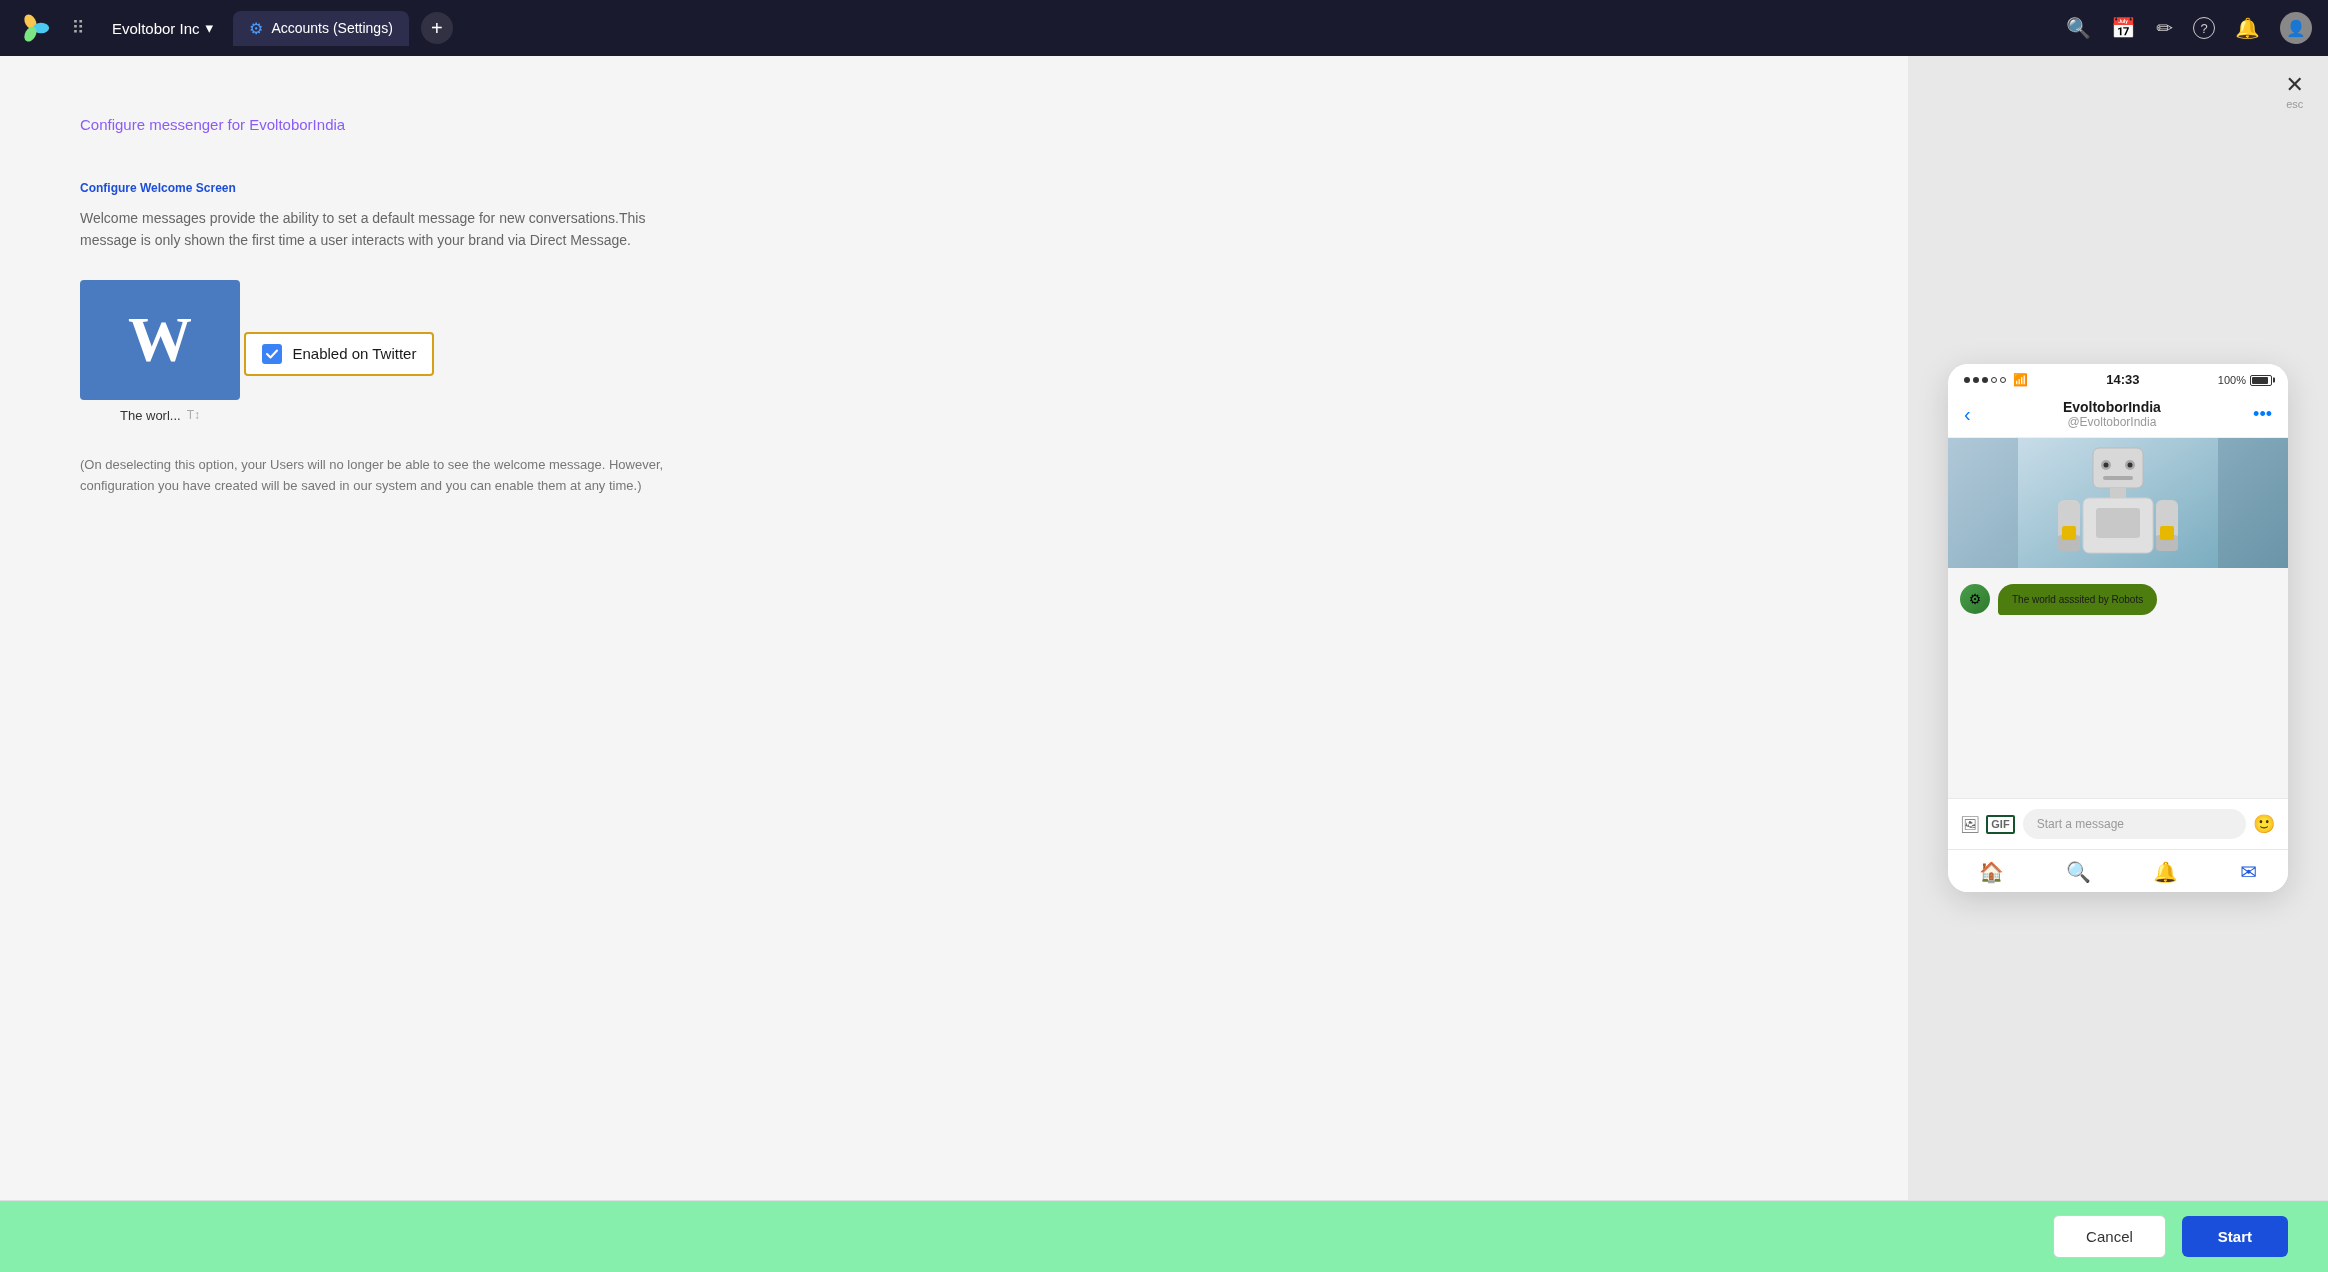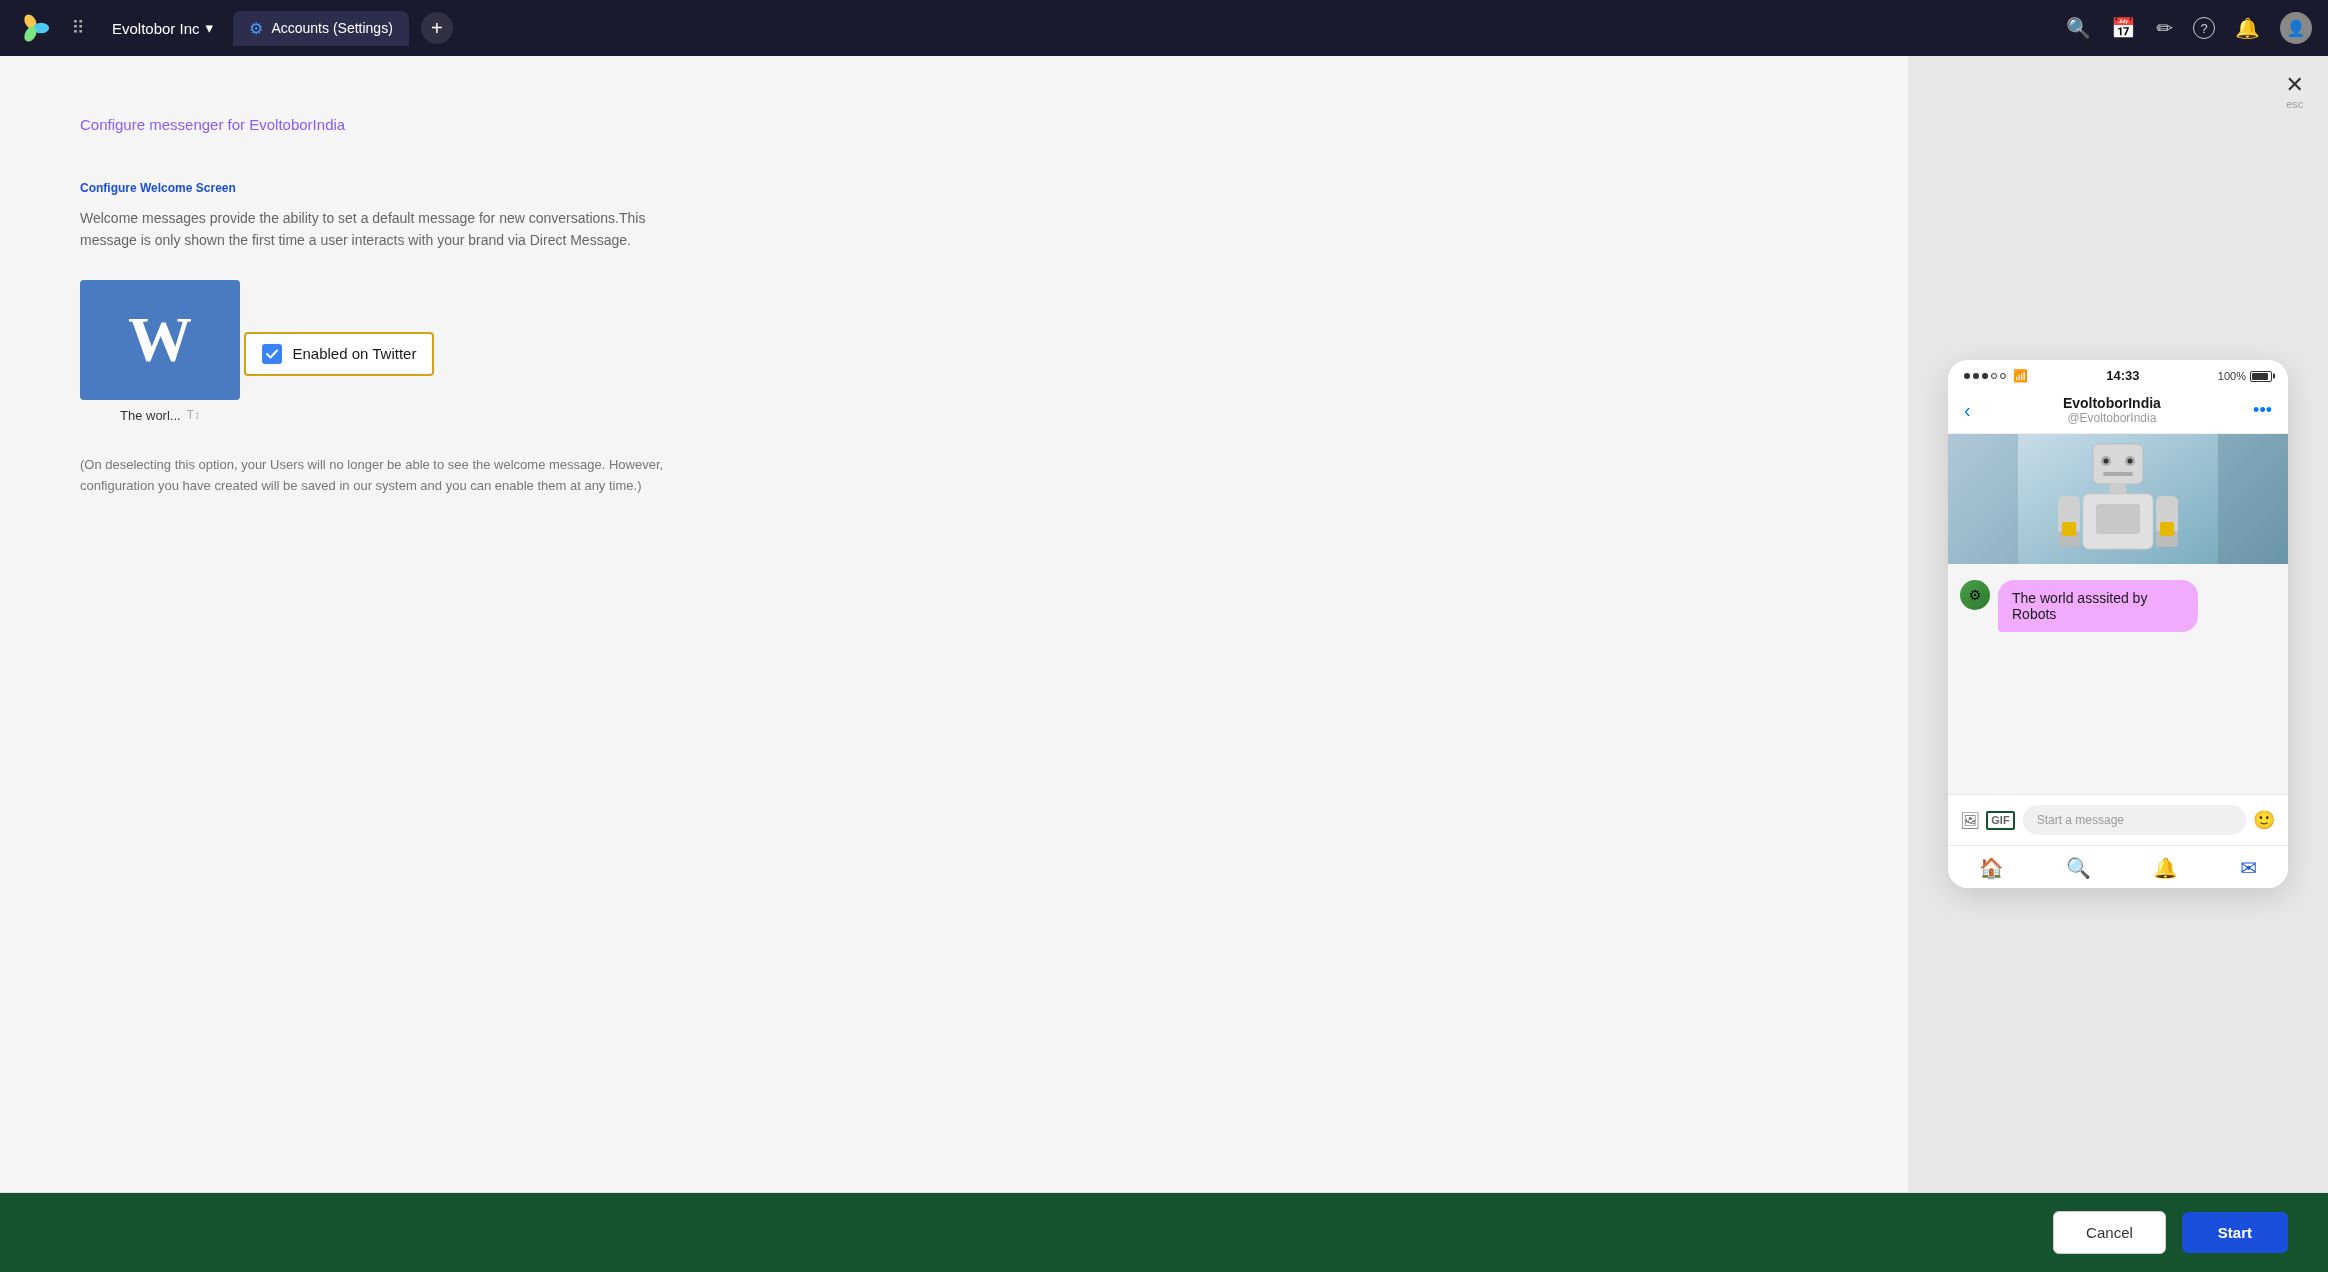--- a/index.html
+++ b/index.html
@@ -254,24 +254,24 @@
     .bot-message {
       display: flex; align-items: flex-start; gap: 8px;
     }
     .bot-avatar {
       width: 30px; height: 30px; border-radius: 50%;
       background: linear-gradient(135deg, #4a9e4a, #2d7a2d);
       display: flex; align-items: center; justify-content: center;
       font-size: 14px; flex-shrink: 0;
     }
     .message-bubble {
-      background: #f0abfc;
+      background: #4d7c0f;
       border-radius: 16px 16px 16px 4px;
       padding: 10px 14px;
-      font-size: 14px;
+      font-size: 10px;
       color: #1a1a1a;
       max-width: 200px;
     }
 
     
     .phone-input-bar {
       background: #fff;
       border-top: 1px solid #e8e8e8;
       padding: 10px 12px;
       display: flex; align-items: center; gap: 8px;
@@ -303,23 +303,23 @@
       position: absolute;
       top: 16px; right: 24px;
       display: flex; flex-direction: column; align-items: center;
       color: #333; cursor: pointer;
     }
     .preview-close .x-icon { font-size: 22px; }
     .preview-close .esc-label { font-size: 11px; color: #999; }
 
     
     .footer {
-      background: #14532d;
+      background: #86efac;
       border-top: 1px solid #e0e0e0;
-      height: 80px;
+      height: 72px;
       display: flex;
       align-items: center;
       justify-content: flex-end;
       padding: 0 40px;
       gap: 16px;
       flex-shrink: 0;
     }
     .btn-cancel {
       background: #fff;
       border: 1.5px solid #ccc;

